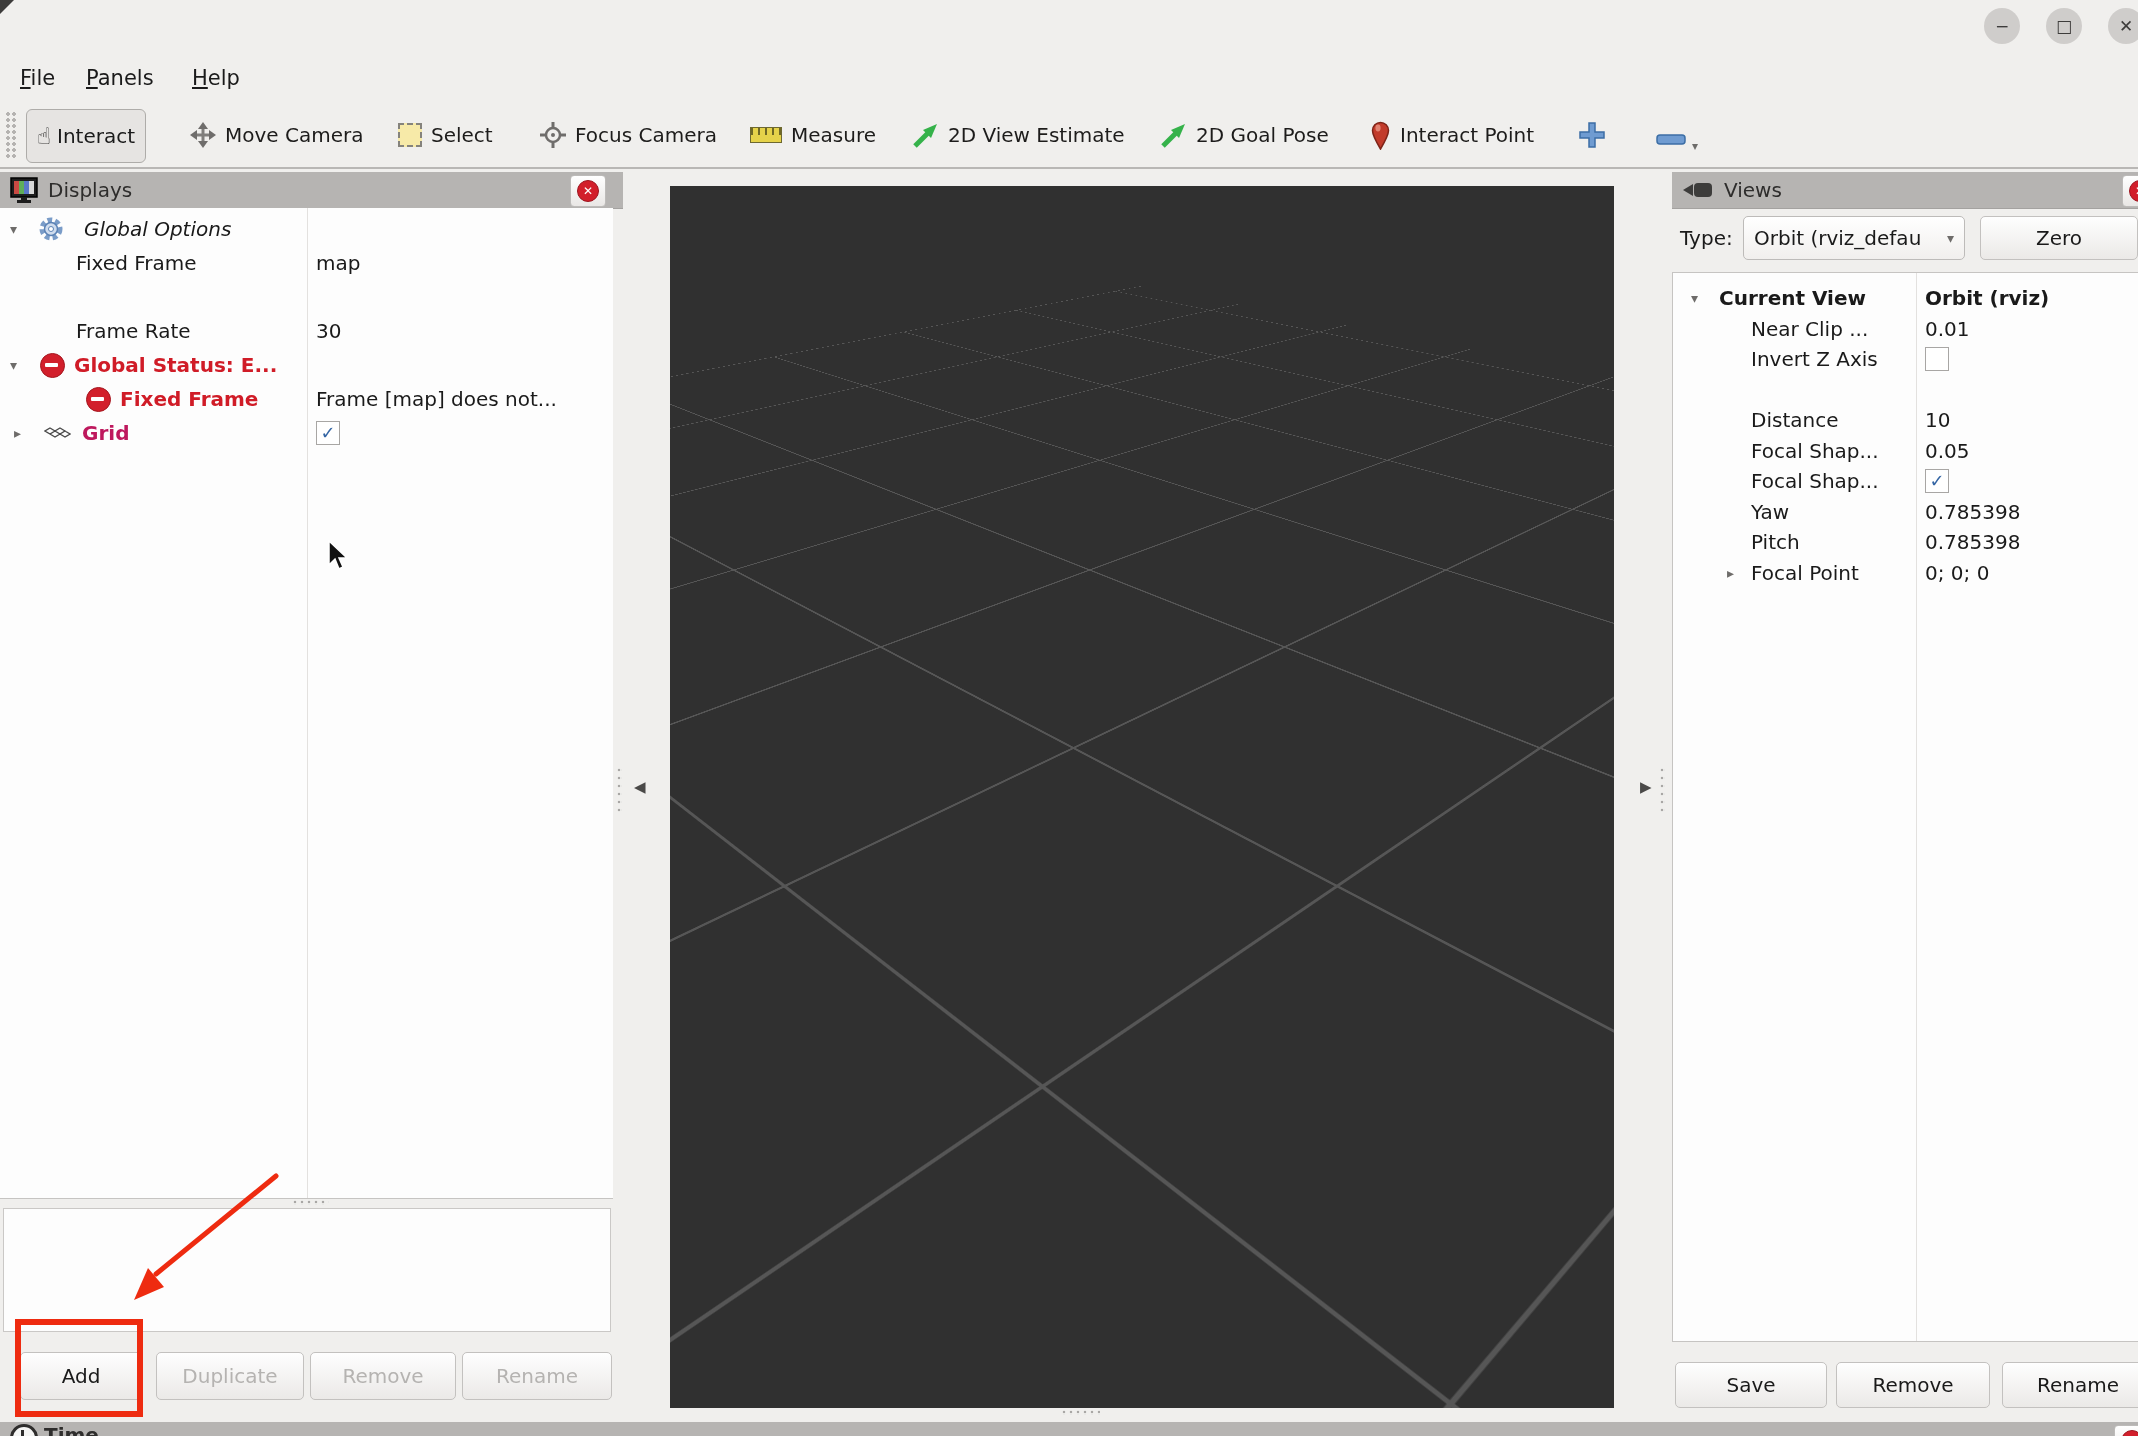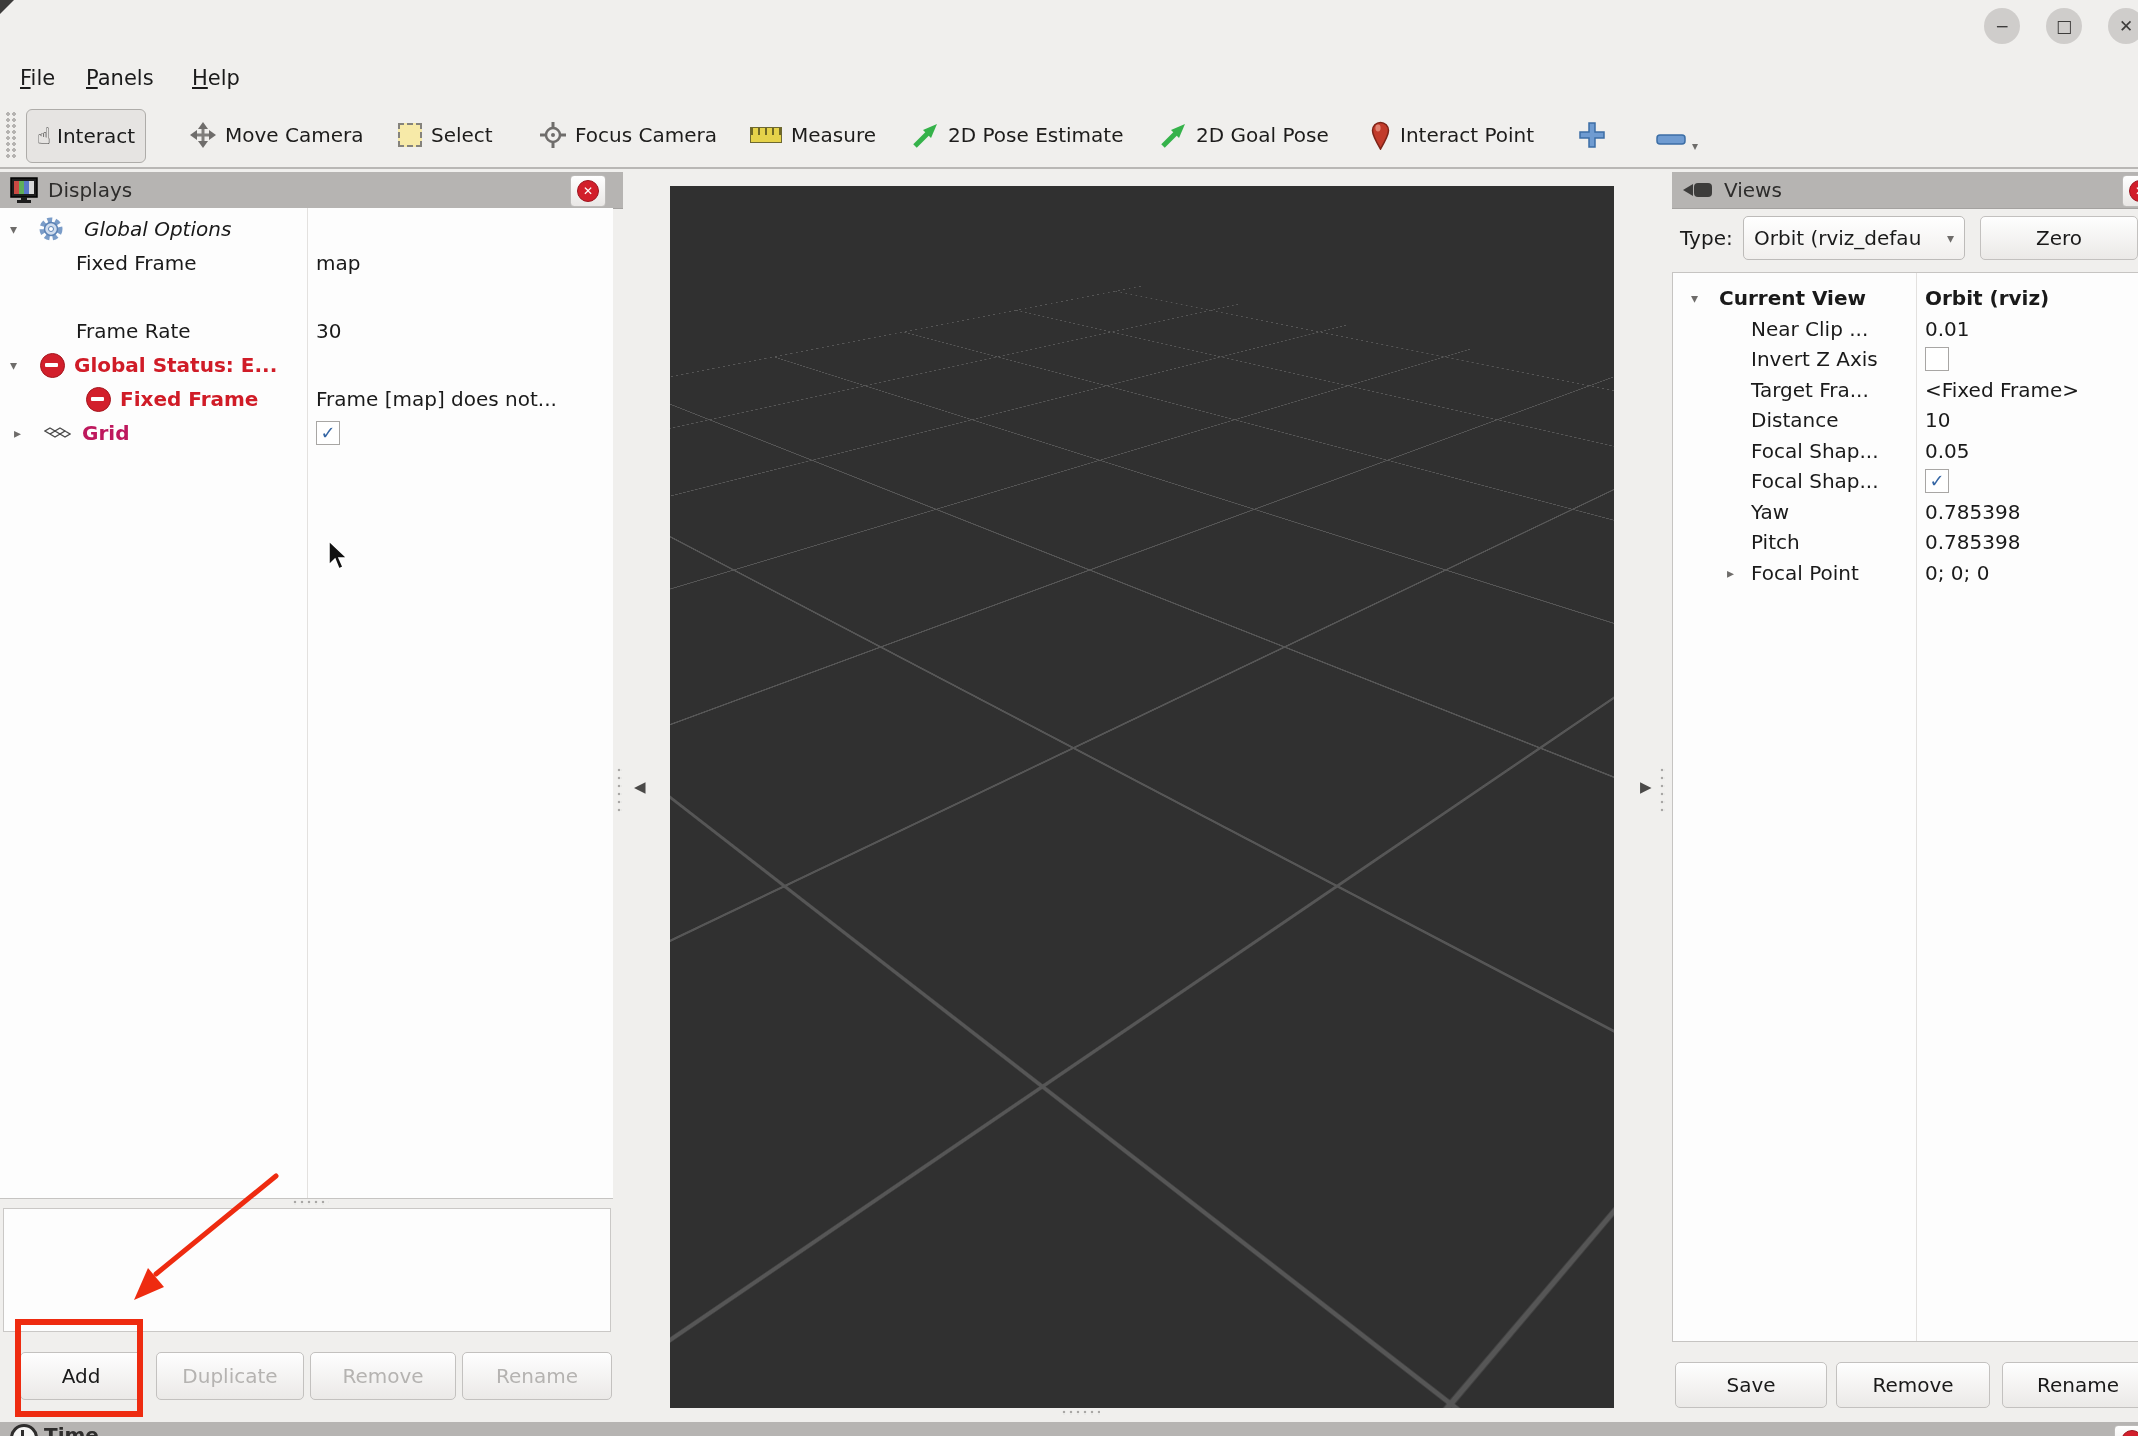--- a/index.html
+++ b/index.html
@@ -152,21 +152,21 @@
     <div class="abs tool" style="left:750px;">
       <span class="ruler"></span>
       <span>Measure</span>
     </div>
 
     <div class="abs tool" style="left:912px;">
       <svg width="27" height="27" viewBox="0 0 27 27">
         <line x1="3" y1="24" x2="17" y2="10" stroke="#35b24a" stroke-width="5"></line>
         <polygon points="25,2 11,8 19,16" fill="#35b24a"></polygon>
       </svg>
-      <span>2D Pose Estimate</span>
+      <span>2D View Estimate</span>
     </div>
 
     <div class="abs tool" style="left:1160px;">
       <svg width="27" height="27" viewBox="0 0 27 27">
         <line x1="3" y1="24" x2="17" y2="10" stroke="#35b24a" stroke-width="5"></line>
         <polygon points="25,2 11,8 19,16" fill="#35b24a"></polygon>
       </svg>
       <span>2D Goal Pose</span>
     </div>
 
@@ -313,24 +313,20 @@
       <span style="position:absolute;left:252px;">Orbit (rviz)</span>
     </div>
     <div class="trow" style="left:0;top:41px;width:466px;height:30px;">
       <span style="position:absolute;left:78px;">Near Clip ...</span>
       <span class="tvalue" style="position:absolute;left:252px;">0.01</span>
     </div>
     <div class="trow" style="left:0;top:71px;width:466px;height:30px;">
       <span style="position:absolute;left:78px;">Invert Z Axis</span>
       <span class="checkbox" style="position:absolute;left:252px;"></span>
     </div>
-    <div class="trow" style="left:0;top:102px;width:466px;height:30px;">
-      <span style="position:absolute;left:78px;">Target Fra...</span>
-      <span class="tvalue" style="position:absolute;left:252px;">&lt;Fixed Frame&gt;</span>
-    </div>
     <div class="trow" style="left:0;top:132px;width:466px;height:30px;">
       <span style="position:absolute;left:78px;">Distance</span>
       <span class="tvalue" style="position:absolute;left:252px;">10</span>
     </div>
     <div class="trow" style="left:0;top:163px;width:466px;height:30px;">
       <span style="position:absolute;left:78px;">Focal Shap...</span>
       <span class="tvalue" style="position:absolute;left:252px;">0.05</span>
     </div>
     <div class="trow" style="left:0;top:193px;width:466px;height:30px;">
       <span style="position:absolute;left:78px;">Focal Shap...</span>

